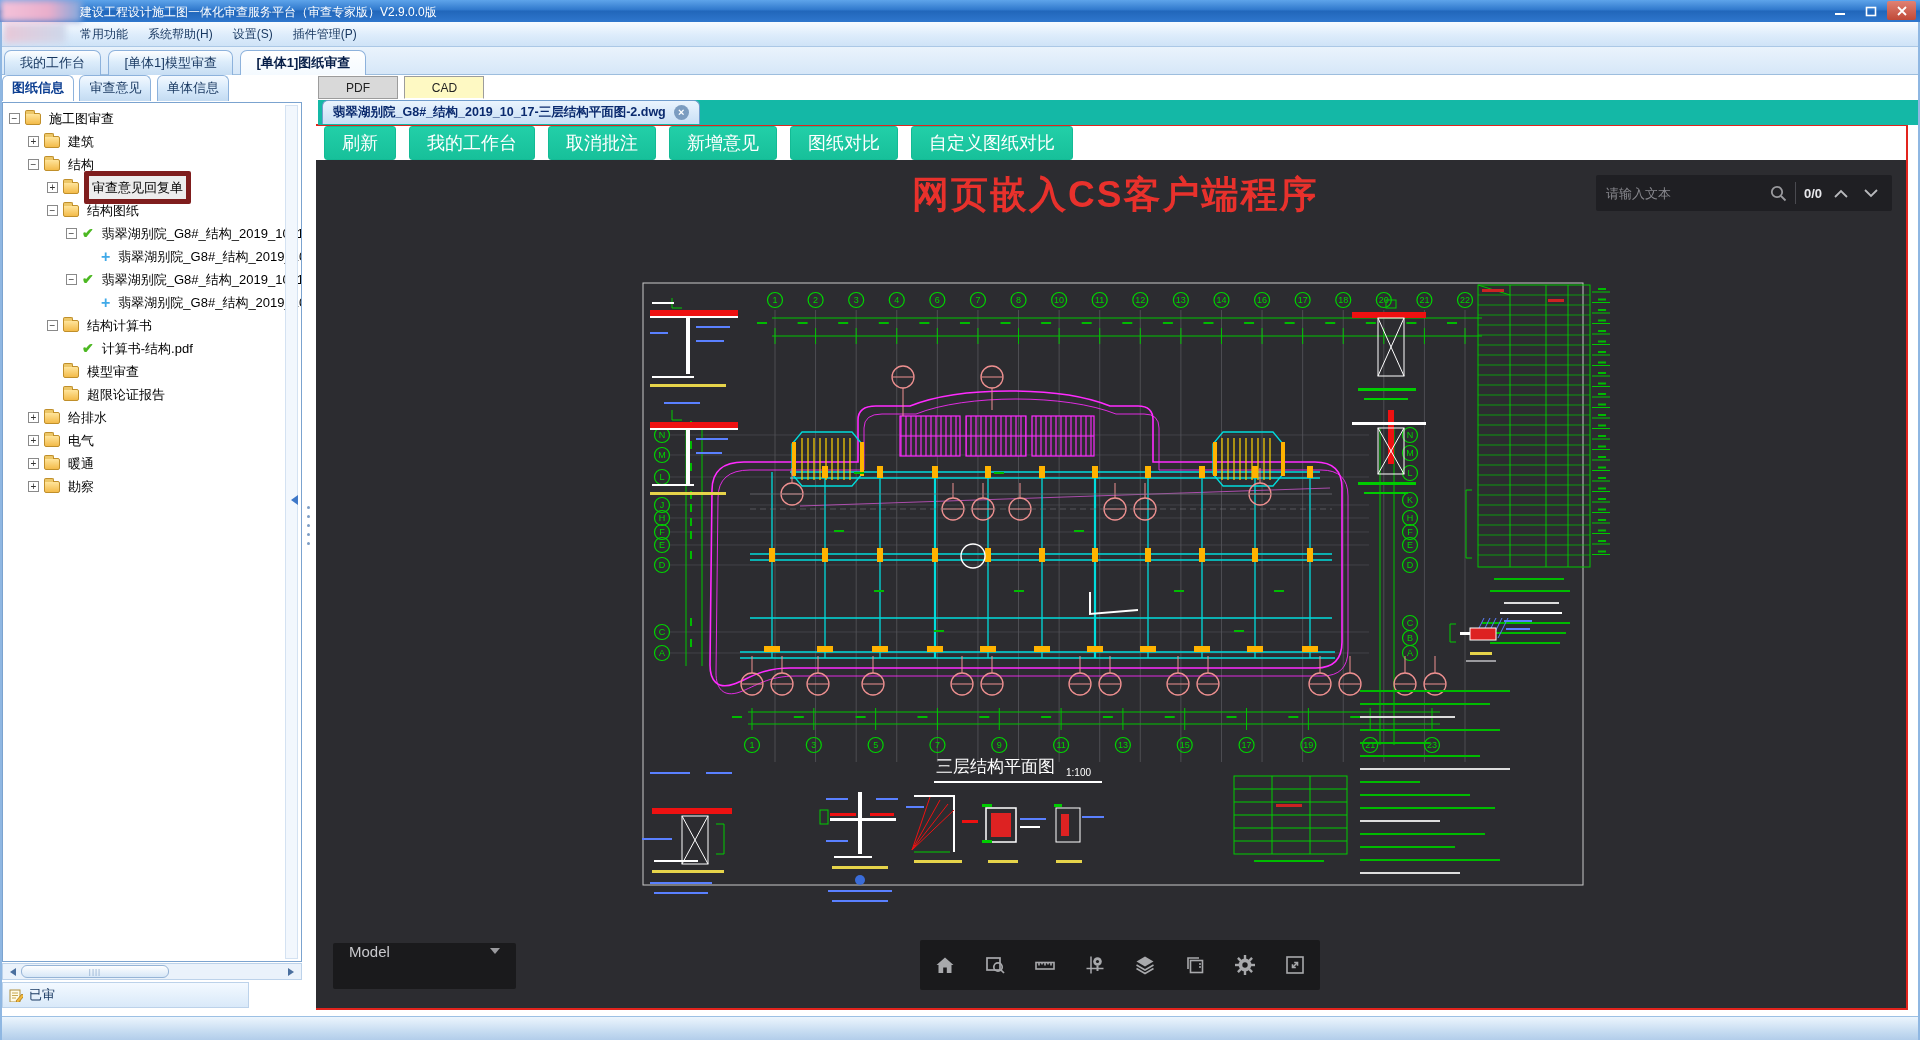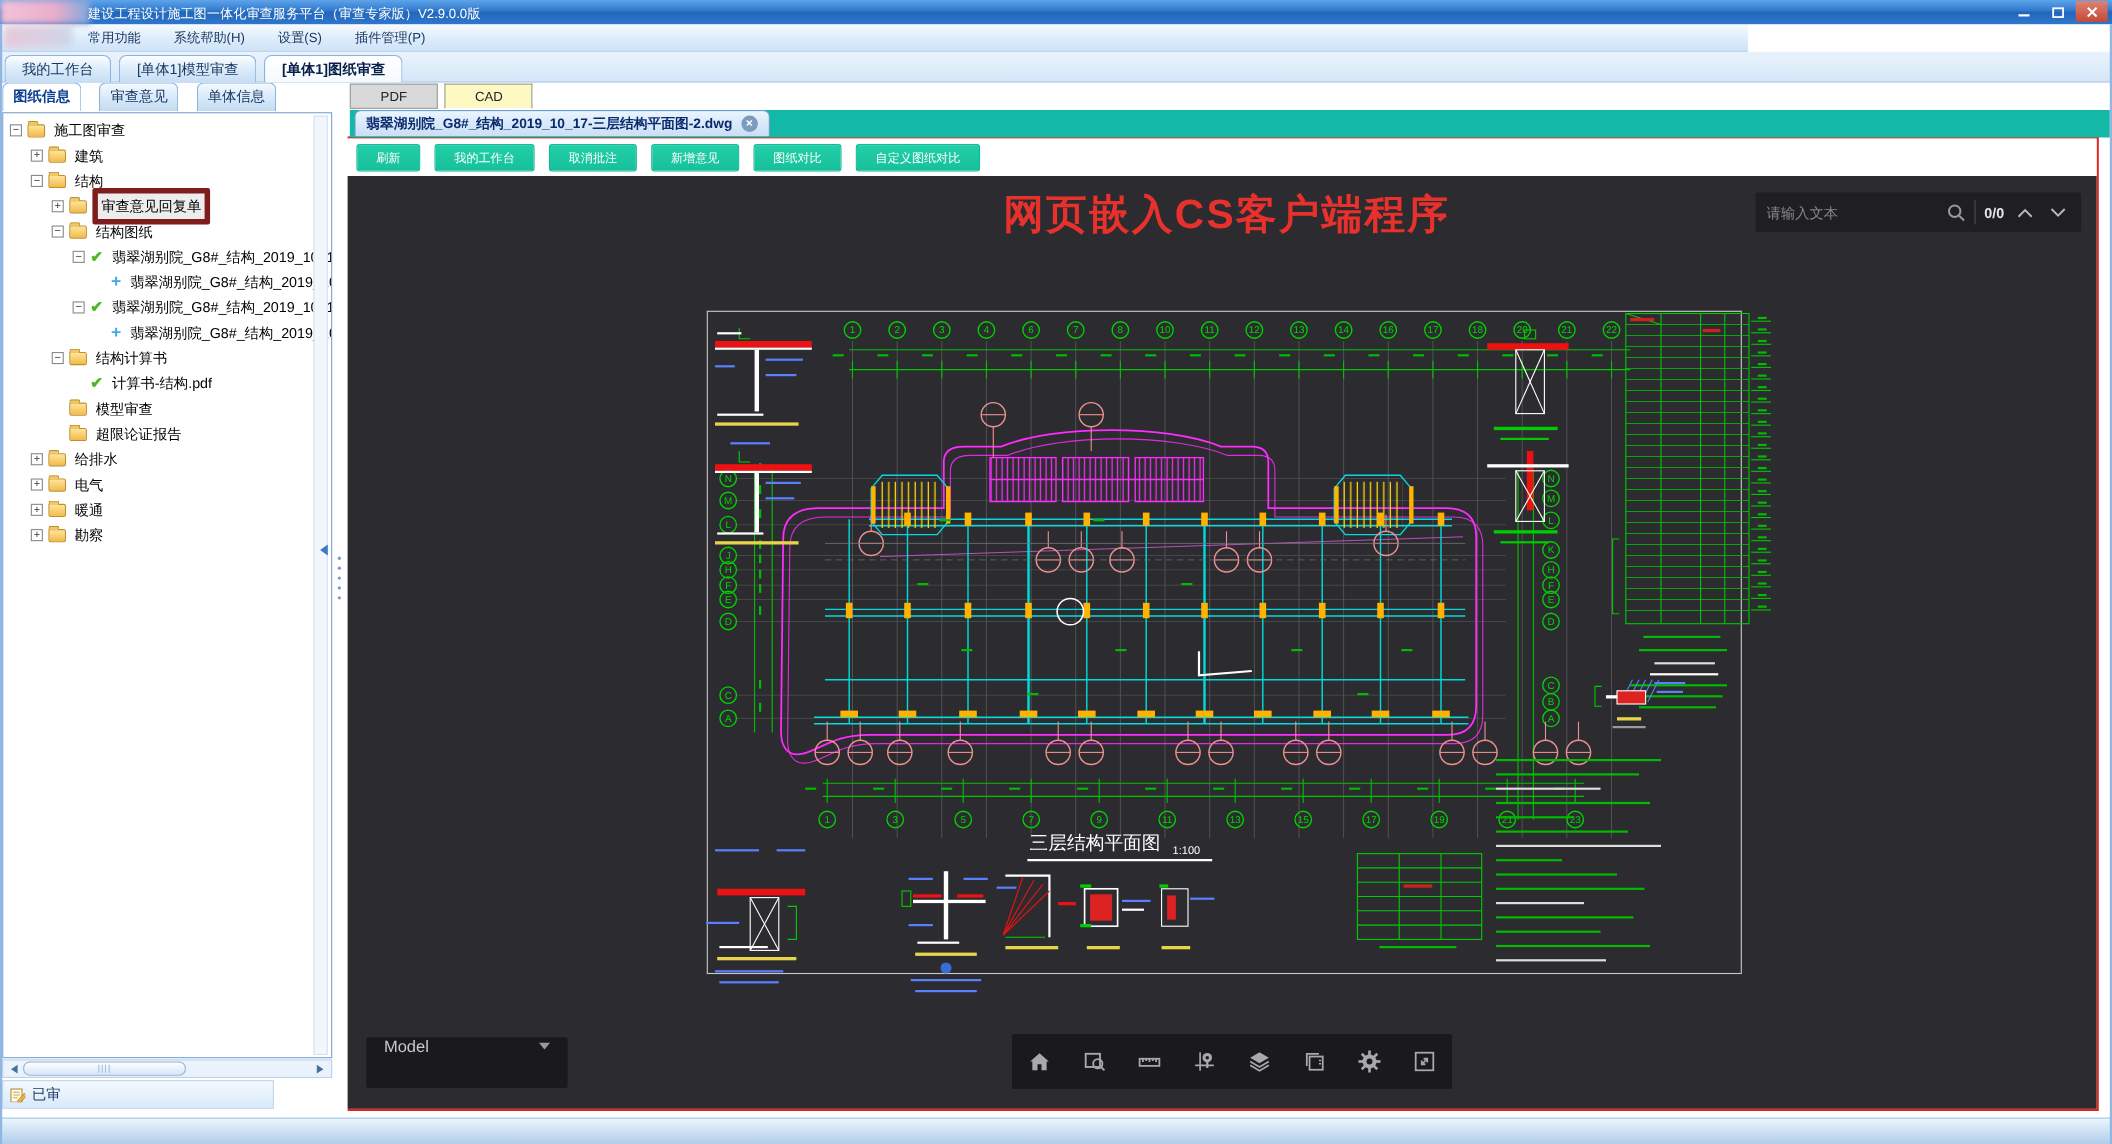--- a/index.html
+++ b/index.html
@@ -11,37 +11,37 @@
     background:linear-gradient(#5ea4ea,#3078cc 45%,#2166ba 50%,#2f77cd); color:#fff; font-size:12px; z-index:30;}
   .title-blur { position:absolute; left:0; top:0; width:82px; height:22px;
     background:linear-gradient(90deg,#f4c3da,#e9aecb 60%,#7fa8dd); filter:blur(3px); }
   .title-text { position:absolute; left:80px; top:4px; white-space:nowrap; }
   .win-controls { position:absolute; right:4px; top:1px; display:flex; gap:2px; }
   .wc { width:29px; height:19px; display:flex; align-items:center; justify-content:center;
     border-radius:2px; }
   .wc svg { display:block; }
   .wc-close { background:linear-gradient(#e08173,#c04a38); }
 
-  .menubar { position:absolute; left:0; top:22px; width:1589px; height:25px;
+  .menubar { position:absolute; left:0; top:22px; width:1920px; height:25px;
     background:linear-gradient(#f7fbff,#ddecfb 55%,#cfe3f7); border-bottom:1px solid #abc8e6;
-    display:flex; align-items:center; gap:30px; padding-left:80px; font-size:12px; color:#16365f; z-index:29;}
+    display:flex; align-items:center; gap:20px; padding-left:80px; font-size:12px; color:#16365f; z-index:29;}
   .menu-blur { position:absolute; left:4px; top:2px; width:62px; height:19px;
     background:linear-gradient(90deg,#e8c8d8,#cdd7ea); filter:blur(3px); }
 
   .maintabs { position:absolute; left:0; top:47px; width:1920px; height:28px;
     background:linear-gradient(#eaf3fc,#d6e7f8); border-bottom:1px solid #9dbede; padding:3px 0 0 4px; z-index:28;}
   .mtab { display:inline-block; height:25px; line-height:23px; padding:0 15px; margin-right:3px;
     border:1px solid #8db2dc; border-bottom:none; border-radius:7px 7px 0 0; font-size:13px; color:#16365f;
     background:linear-gradient(#fdfeff,#ddedfb 45%,#c6ddf3); }
   .mtab.active { background:linear-gradient(#ffffff,#f4faff); font-weight:bold; color:#071f49; }
 
   
   .sidebar { position:absolute; left:2px; top:75px; width:300px; height:940px; background:#fff; z-index:20; }
   .side-tabs { position:absolute; left:0; top:0; width:300px; height:27px; }
-  .stab { display:inline-block; height:26px; line-height:24px; padding:0 9px; margin-right:12px;
+  .stab { display:inline-block; height:26px; line-height:24px; padding:0 9px; margin-right:1px;
     border:1px solid #8db2dc; border-bottom:none; border-radius:6px 6px 0 0; font-size:13px; color:#16365f;
     background:linear-gradient(#f3f9ff,#d8eafb 50%,#c3dbf2); vertical-align:top;}
   .stab.active { background:#fff; font-weight:bold; color:#0c3e91; }
   .side-tool { display:inline-flex; align-items:center; gap:6px; height:26px; padding:0 4px 0 8px;
     font-size:13px; color:#16365f; vertical-align:top; }
   .combo { width:18px; height:17px; background:#fff; border:1px solid #7ba3cf; display:flex;
     align-items:center; justify-content:center; }
   .combo i { width:0; height:0; border:4px solid transparent; border-top:5px solid #39619c; margin-top:4px; }
 
   .tree { position:absolute; left:0; top:27px; width:300px; height:860px; background:#fff;
@@ -99,21 +99,21 @@
   .file-tab { display:inline-flex; align-items:center; gap:8px; height:24px; margin-left:4px; padding:0 10px;
     border:1px solid #6f9ccc; border-bottom:none; border-radius:6px 6px 0 0;
     background:linear-gradient(#eaf4fe,#c8dff5); font-size:12.5px; font-weight:bold; color:#0a2a6e; }
   .file-close { width:15px; height:15px; border-radius:50%; background:#7b9cc0; color:#fff; font-size:11px;
     line-height:14px; text-align:center; font-weight:bold; }
 
   .cad-container { position:absolute; left:312px; top:124px; width:1596px; height:886px;
     border:2px solid #e2241d; background:#fff; z-index:17; }
   .cad-buttons { height:34px; display:flex; gap:13px; align-items:center; padding-left:10px; background:#fff;}
   .gbtn { border:1px solid #13bb95; background:linear-gradient(#22cfa8,#17c09a); color:#fff;
-    font-size:11px; padding:4px 17px; border-radius:3px; font-family:Liberation Mono, monospace;text-align:center; }
+    font-size:18px; padding:4px 17px; border-radius:3px; font-family:Liberation Mono, monospace;text-align:center; }
 
   .cad-dark { position:absolute; left:0; top:34px; width:1592px; height:848px; background:#2c2c30; overflow:hidden;}
   .overlay-title { position:absolute; left:598px; top:10px; font-size:37px; font-weight:bold; color:#e8312c;
     letter-spacing:2px; white-space:nowrap; }
   .search-bar { position:absolute; left:1282px; top:15px; width:296px; height:36px; background:#1f1f23;
     border-radius:2px; display:flex; align-items:center; padding:0 10px; gap:8px;}
   .search-input { flex:1; background:transparent; border:none; outline:none; color:#cfcfd4; font-size:13px;
     font-family:"Liberation Sans",sans-serif; min-width:0;}
   .search-input::placeholder { color:#87878d; }
   .search-divider { width:1px; height:22px; background:#4a4a50; }

